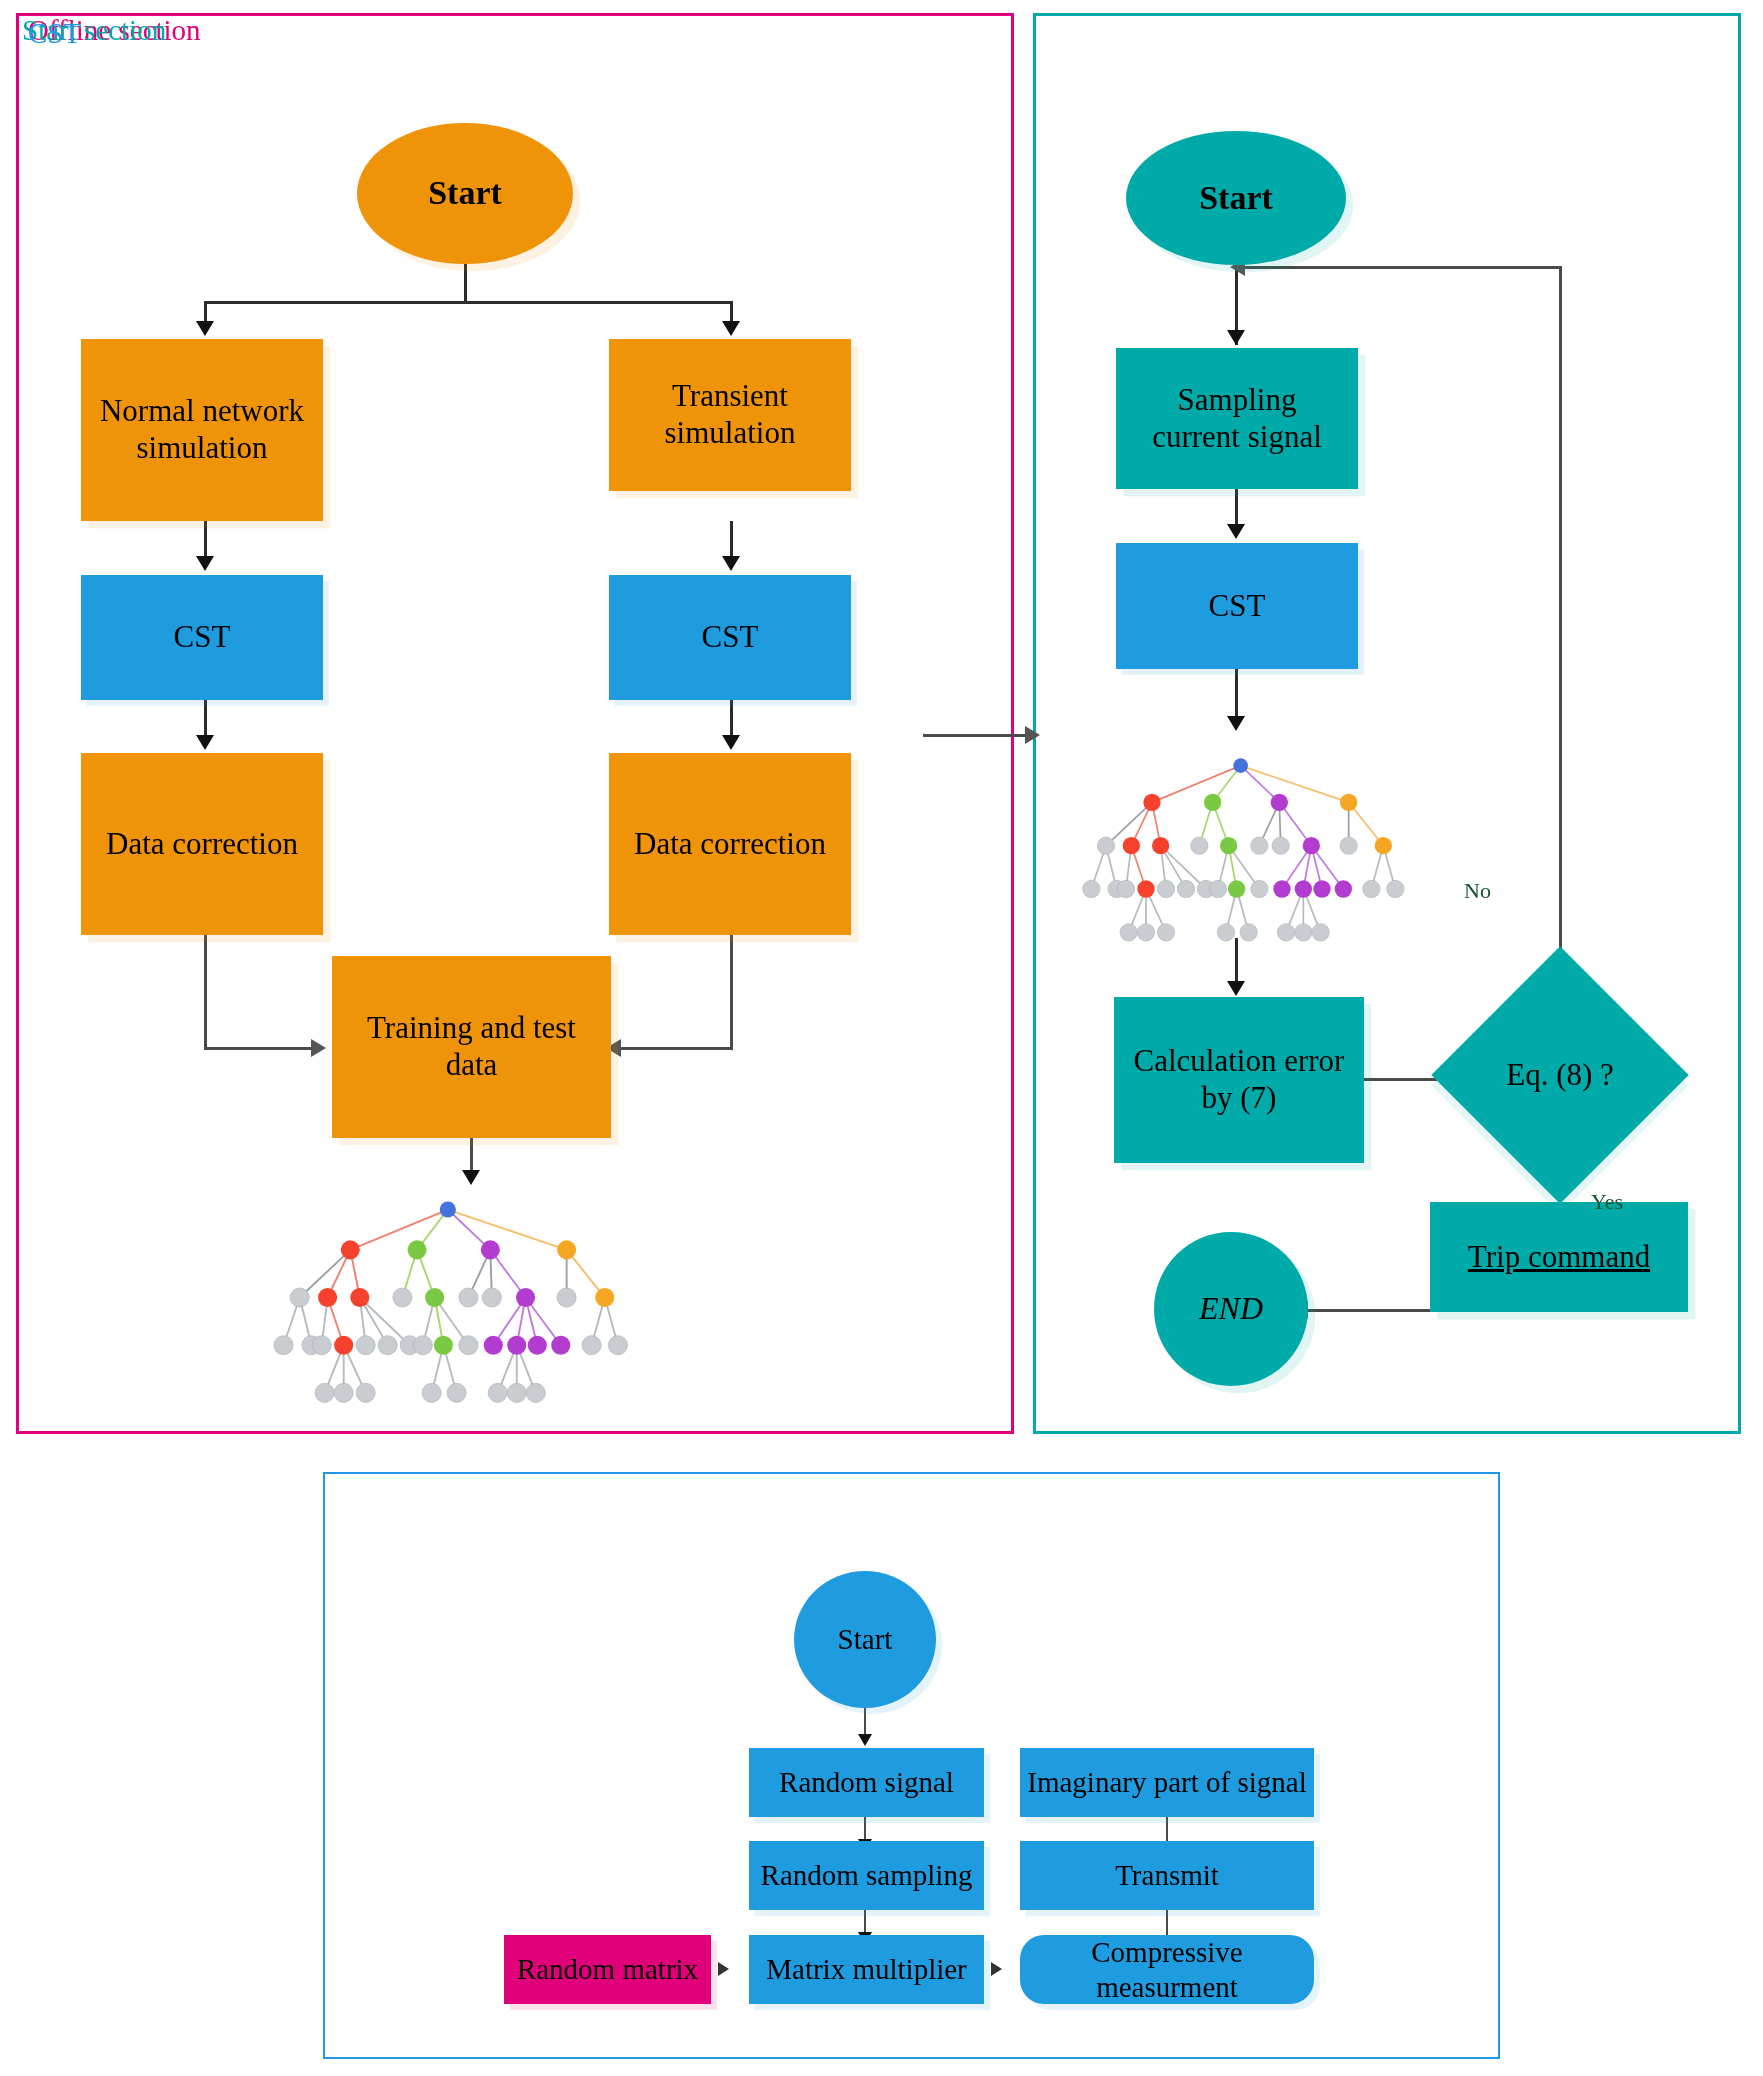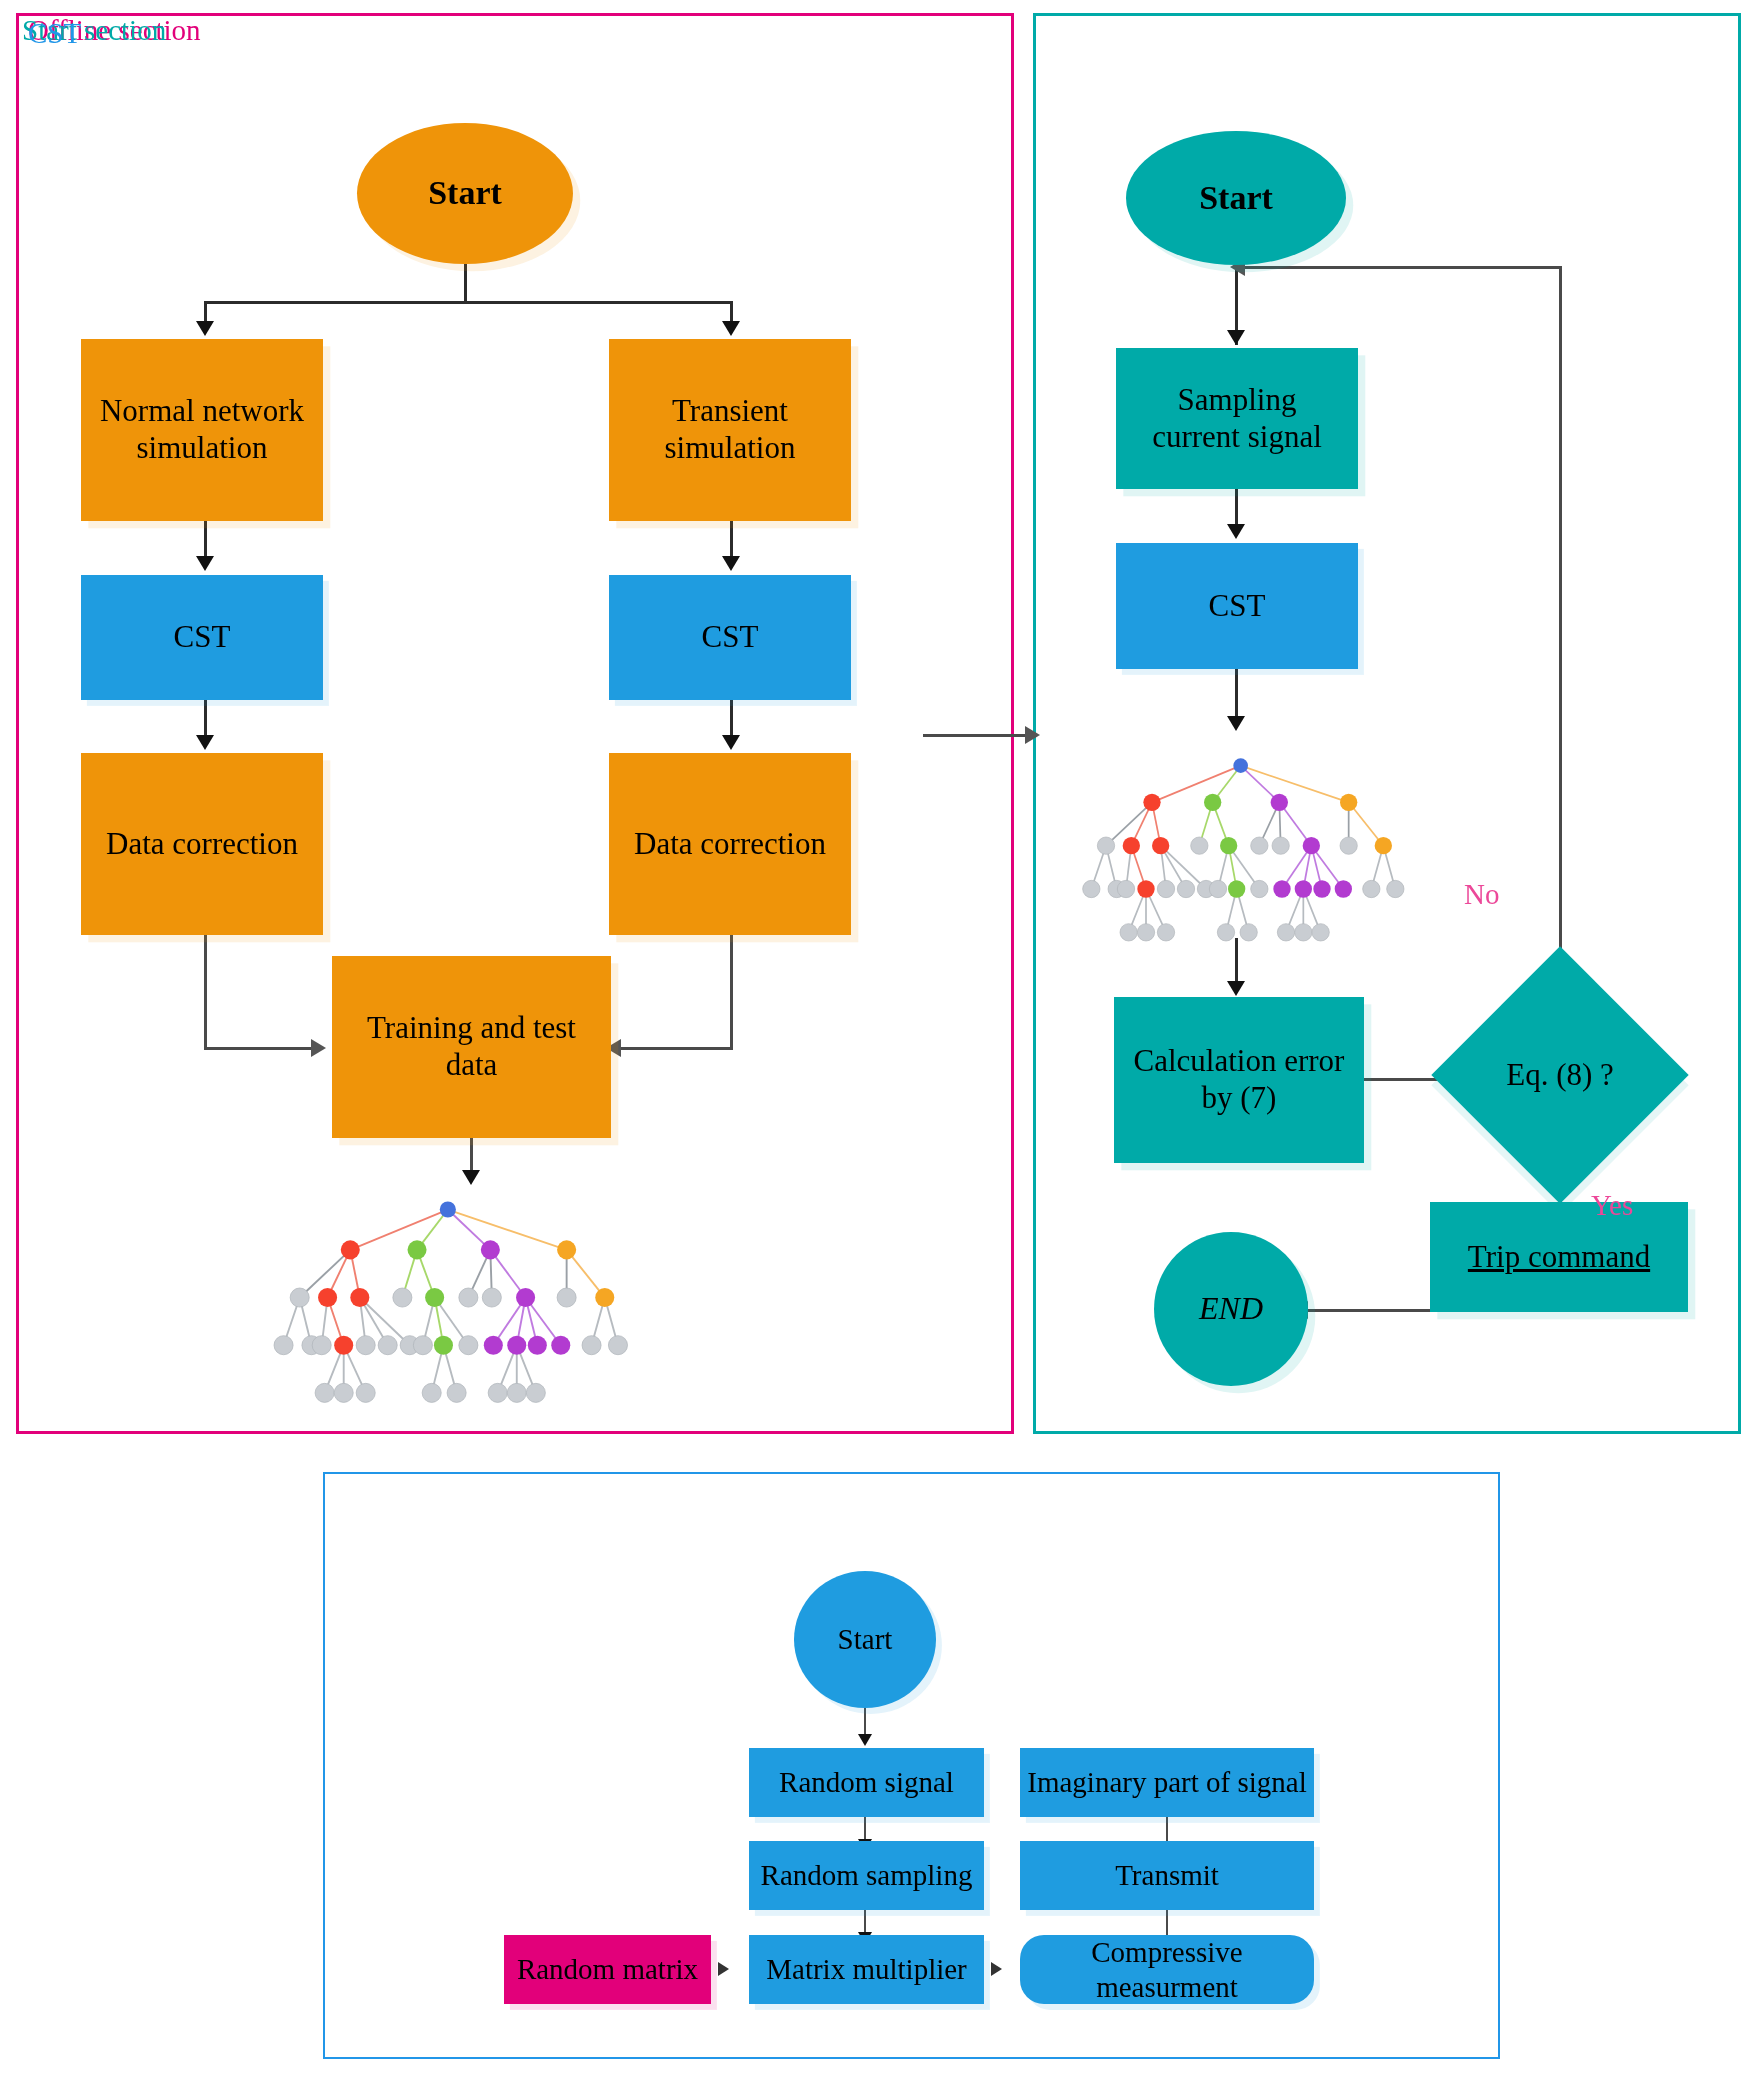--- a/index.html
+++ b/index.html
@@ -39,21 +39,21 @@
   .lnh{height:2.9px;}
   .ln-dark{background:#2b2b2b;}
   .arw{position:absolute;width:0;height:0;z-index:3;}
   .arw-d{border-left:9.5px solid transparent;border-right:9.5px solid transparent;border-top:15.4px solid #111;}
   .arw-l{border-top:9.5px solid transparent;border-bottom:9.5px solid transparent;border-right:15.4px solid #555;}
   .arw-r{border-top:9.5px solid transparent;border-bottom:9.5px solid transparent;border-left:15.4px solid #555;}
   .arw-sm-r{border-top:7.3px solid transparent;border-bottom:7.3px solid transparent;border-left:11.7px solid #333;}
   .arw-sm-d{border-left:7.3px solid transparent;border-right:7.3px solid transparent;border-top:12.5px solid #111;}
   .arw-sm-u{border-left:6.6px solid transparent;border-right:6.6px solid transparent;border-bottom:11.7px solid #333;}
 
-  .edge-label{position:absolute;font-size:29px;color:#ec4899;z-index:6;white-space:nowrap;}
+  .edge-label{position:absolute;font-size:22px;color:#14532d;z-index:6;white-space:nowrap;}
 
   .tree{position:absolute;z-index:4;}
 </style>
 </head>
 <body>
 
 <div class="panel panel-offline"></div>
 <div class="panel-title t-offline">Offline section</div>
 
 <div class="node orange ellipse bold" style="left:357px;top:123px;width:216px;height:141px;font-size:34px;">Start</div>
@@ -68,21 +68,21 @@
 <div class="node orange" style="left:81px;top:339px;width:242px;height:182px;font-size:31px;padding:0 16px;">Normal network simulation</div>
 <div class="ln lnv ln-dark" style="left:204px;top:521px;height:38px;"></div>
 <div class="arw arw-d" style="left:196px;top:556px;"></div>
 
 <div class="node blue" style="left:81px;top:575px;width:242px;height:125px;font-size:31px;">CST</div>
 <div class="ln lnv ln-dark" style="left:204px;top:700px;height:38px;"></div>
 <div class="arw arw-d" style="left:196px;top:735px;"></div>
 
 <div class="node orange" style="left:81px;top:753px;width:242px;height:182px;font-size:31px;padding:0 16px;">Data correction</div>
 
-<div class="node orange" style="left:609px;top:339px;width:242px;height:182px;font-size:31px;padding:0 16px;">Transient simulation</div>
+<div class="node orange" style="left:609px;top:339px;width:242px;height:152px;font-size:31px;padding:0 16px;">Transient simulation</div>
 <div class="ln lnv ln-dark" style="left:730px;top:521px;height:38px;"></div>
 <div class="arw arw-d" style="left:722px;top:556px;"></div>
 
 <div class="node blue" style="left:609px;top:575px;width:242px;height:125px;font-size:31px;">CST</div>
 <div class="ln lnv ln-dark" style="left:730px;top:700px;height:38px;"></div>
 <div class="arw arw-d" style="left:722px;top:735px;"></div>
 
 <div class="node orange" style="left:609px;top:753px;width:242px;height:182px;font-size:31px;padding:0 16px;">Data correction</div>
 
 <div class="ln lnv" style="left:204px;top:935px;height:115px;"></div>

